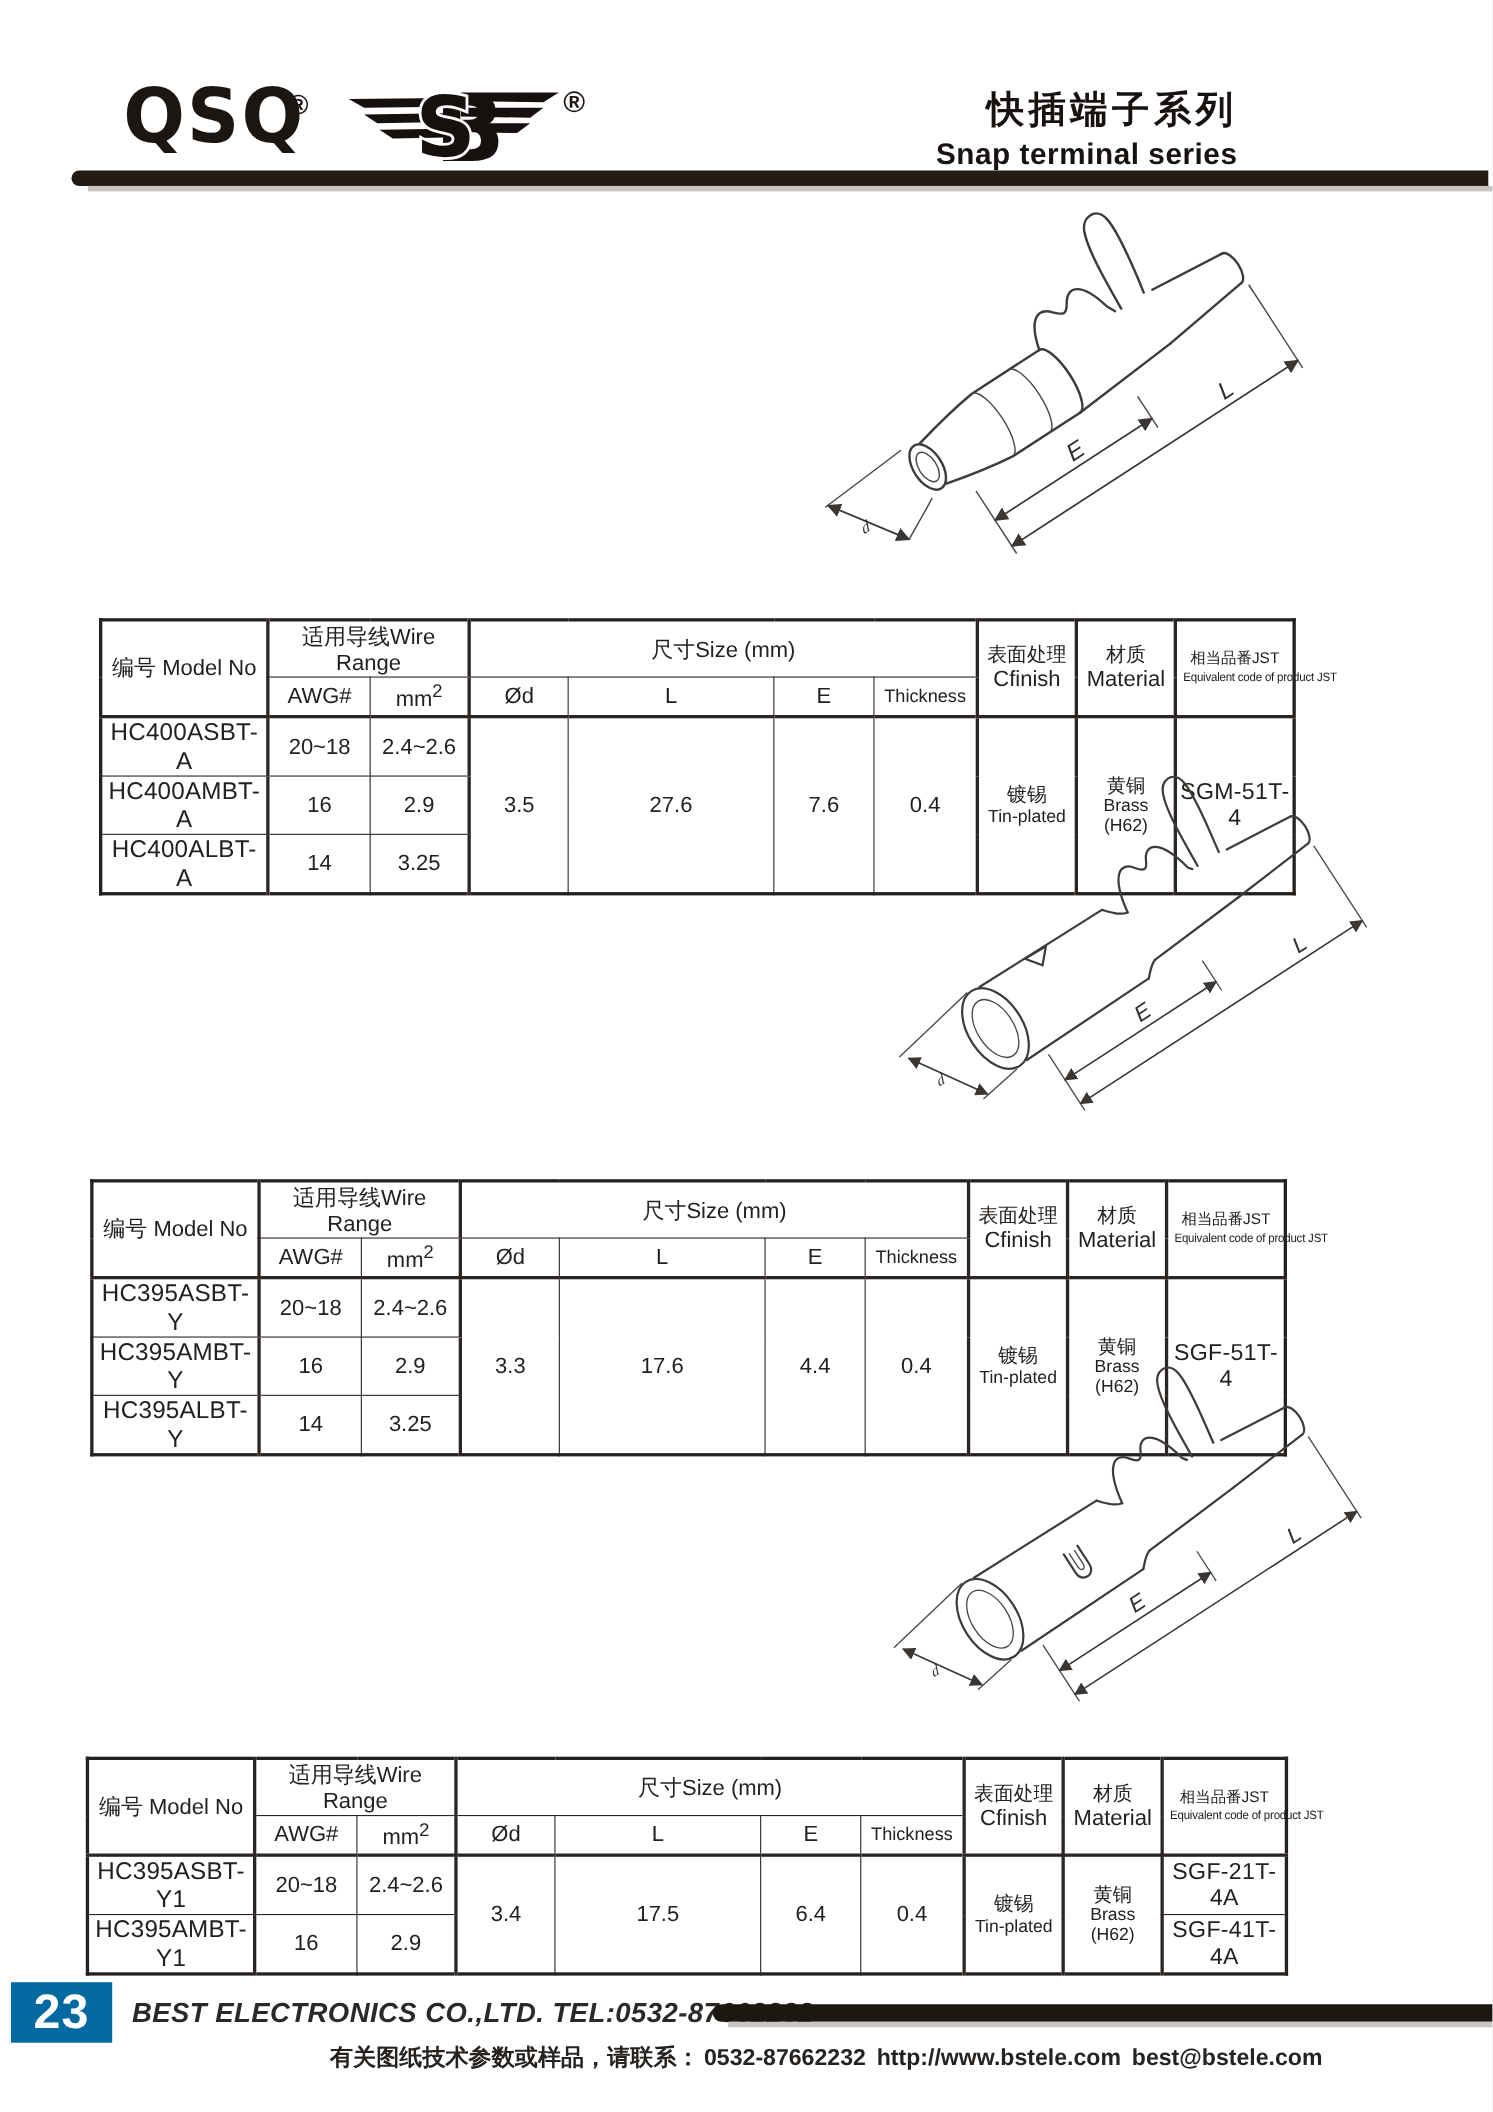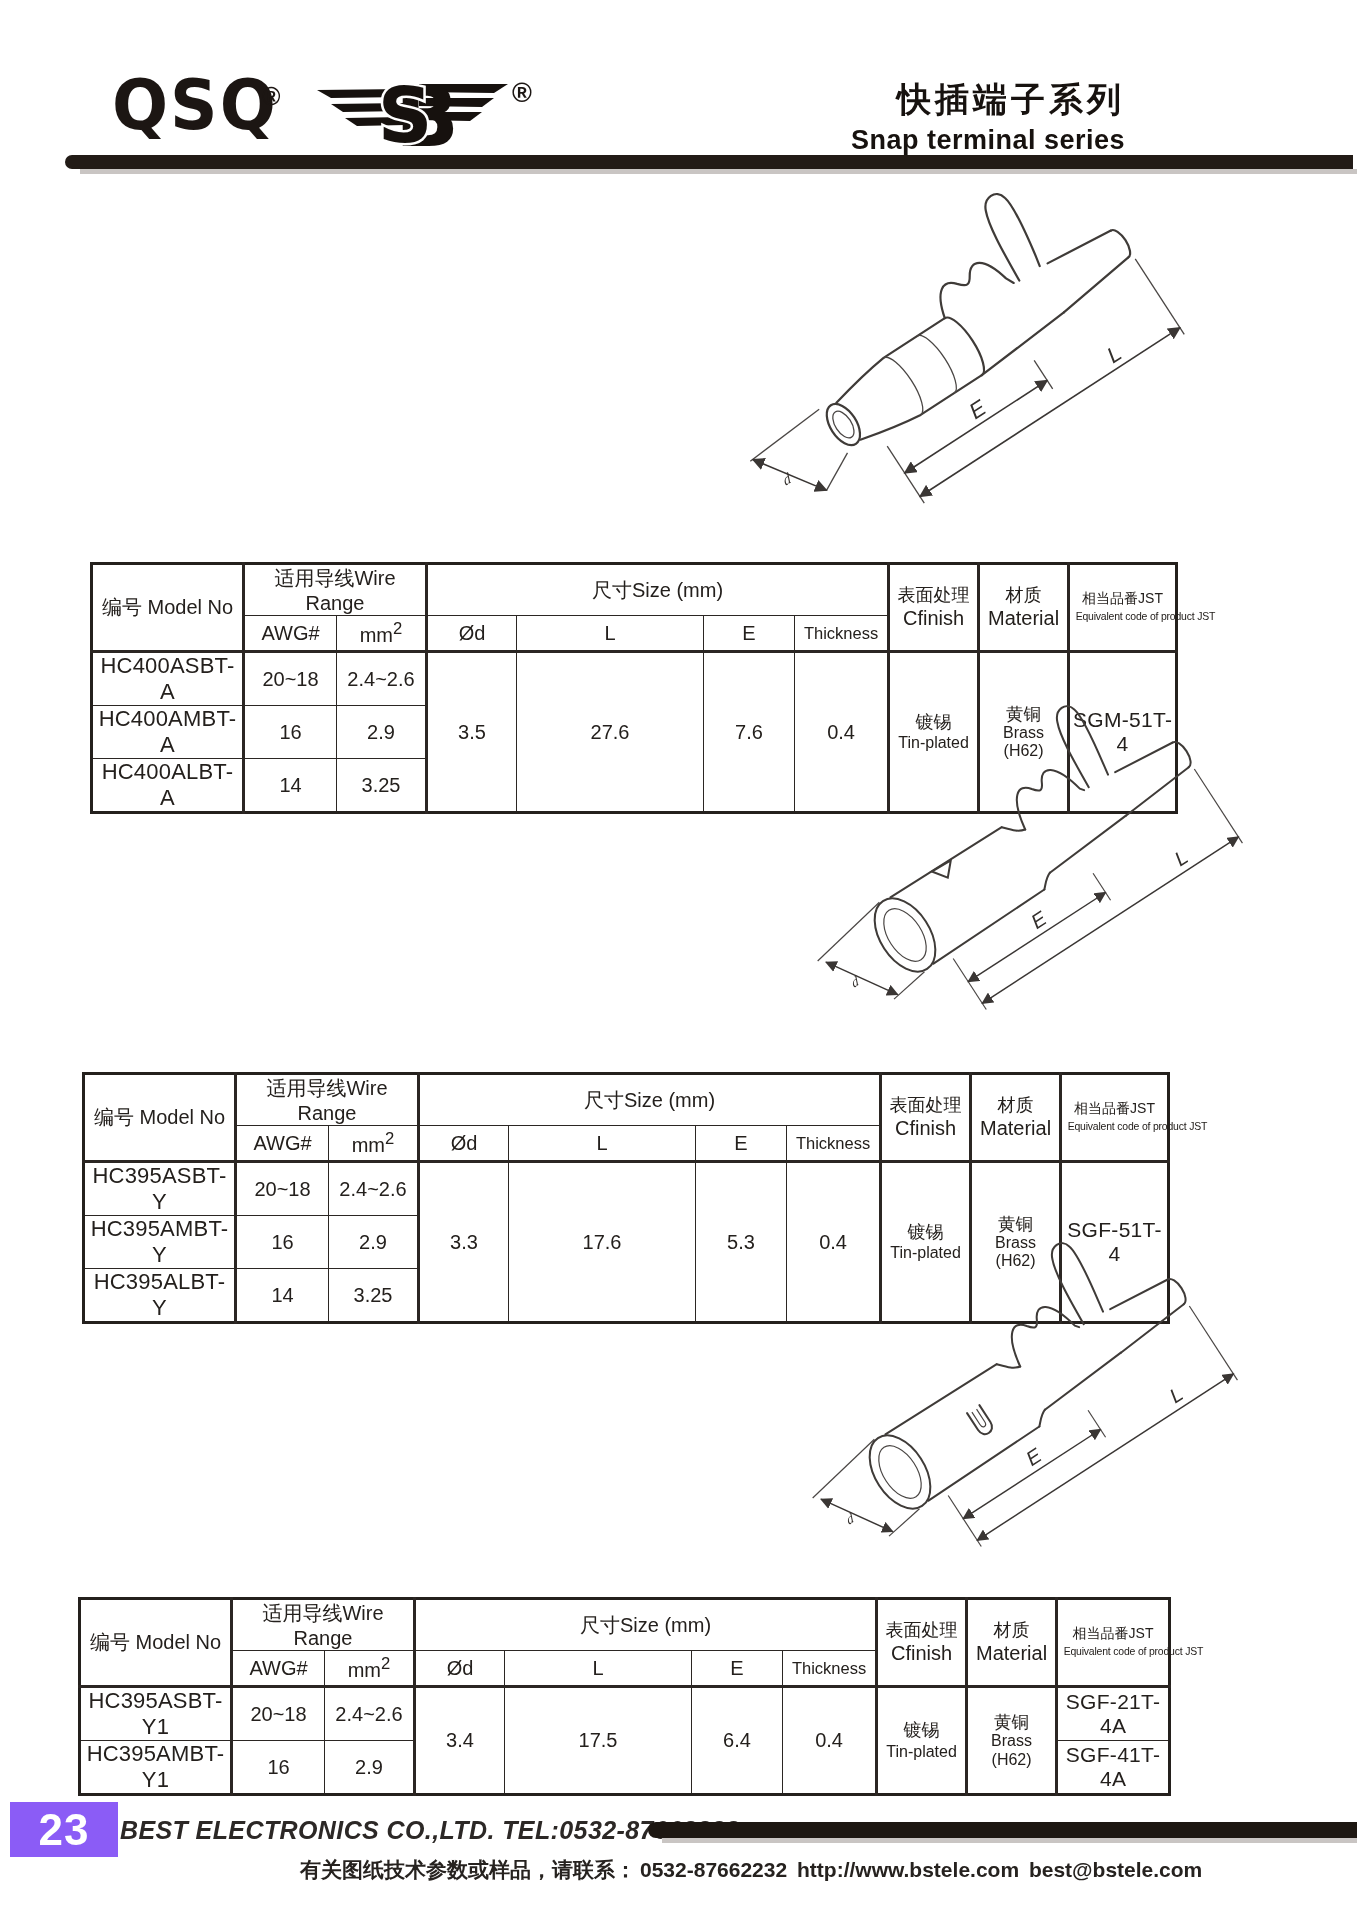--- a/index.html
+++ b/index.html
@@ -62,22 +62,22 @@
   .jst-en { font-size:11px; display:inline-block; transform:scaleX(.95); white-space:nowrap; letter-spacing:-0.2px; }
   td.model { font-size:22px; letter-spacing:0.2px; }
   td.num { font-size:20px; }
   td.jstv { font-size:21px; letter-spacing:0.3px; }
   .cf-cn { font-size:18px; display:block; line-height:1.2; }
   .cf-en { font-size:16px; display:block; line-height:1.2; }
   .mat-cn { font-size:17.5px; display:block; line-height:1.15; }
   .mat-en { font-size:16px; display:block; line-height:1.15; }
   
   .page-num-block {
-    position:absolute; left:10px; top:1802px; width:108px; height:55px;
-    background:#8b5cf6; color:#fff; display:flex; align-items:center; justify-content:center;
+    position:absolute; left:10px; top:1802px; width:92px; height:55px;
+    background:#0369a1; color:#fff; display:flex; align-items:center; justify-content:center;
     font-size:44px; font-weight:900; letter-spacing:1px;
   }
   .company-line {
     position:absolute; left:120px; top:1816px; font-size:25px; font-style:italic;
     font-weight:600; color:#2c2826; letter-spacing:0.4px; white-space:nowrap;
   }
   .footer-bar {
     position:absolute; left:648px; top:1822px; width:709px; height:16px;
     background:#1d1712; border-radius:8px 0 0 8px;
   }
@@ -307,21 +307,21 @@
       <th class="bb3 th-main">L</th>
       <th class="bb3 th-main">E</th>
       <th class="br3 bb3 thickness-label">Thickness</th>
     </tr>
     <tr class="b">
       <td class="model br3">HC395ASBT-Y</td>
       <td class="num">20~18</td>
       <td class="num br3">2.4~2.6</td>
       <td rowspan="3" class="num">3.3</td>
       <td rowspan="3" class="num">17.6</td>
-      <td rowspan="3" class="num">5.3</td>
+      <td rowspan="3" class="num">4.4</td>
       <td rowspan="3" class="num br3">0.4</td>
       <td rowspan="3" class="br3">
         <span class="cf-cn">镀锡</span>
         <span class="cf-en">Tin-plated</span>
       </td>
       <td rowspan="3" class="br3">
         <span class="mat-cn">黄铜</span>
         <span class="mat-en">Brass</span>
         <span class="mat-en">(H62)</span>
       </td>

